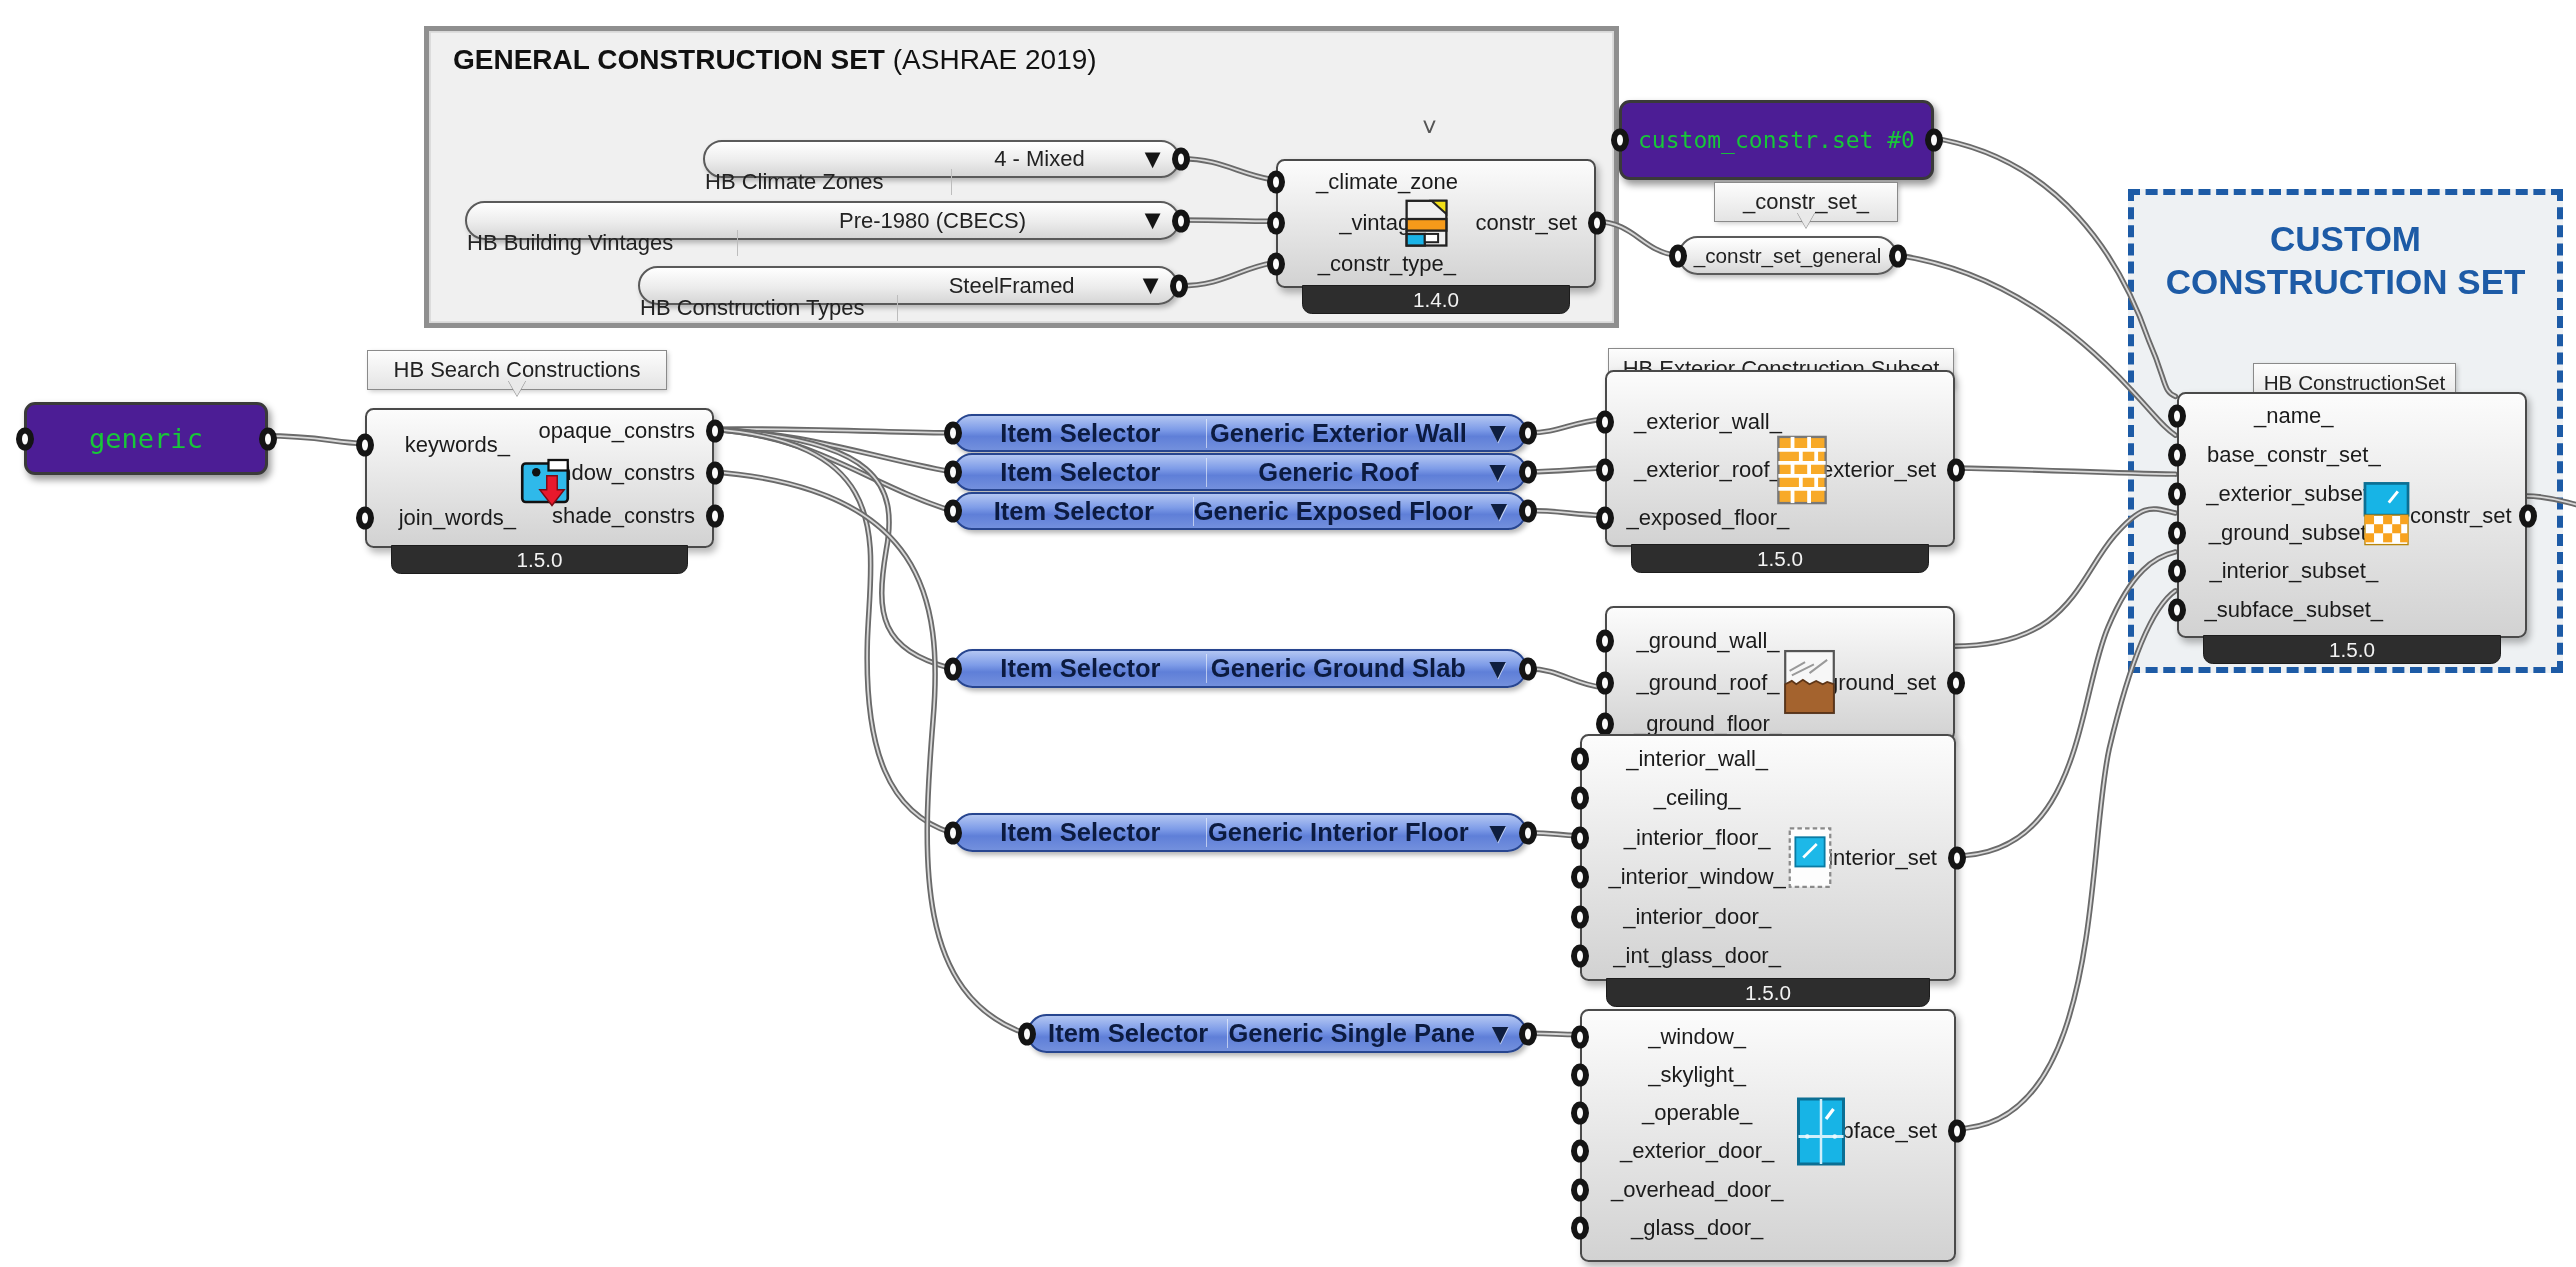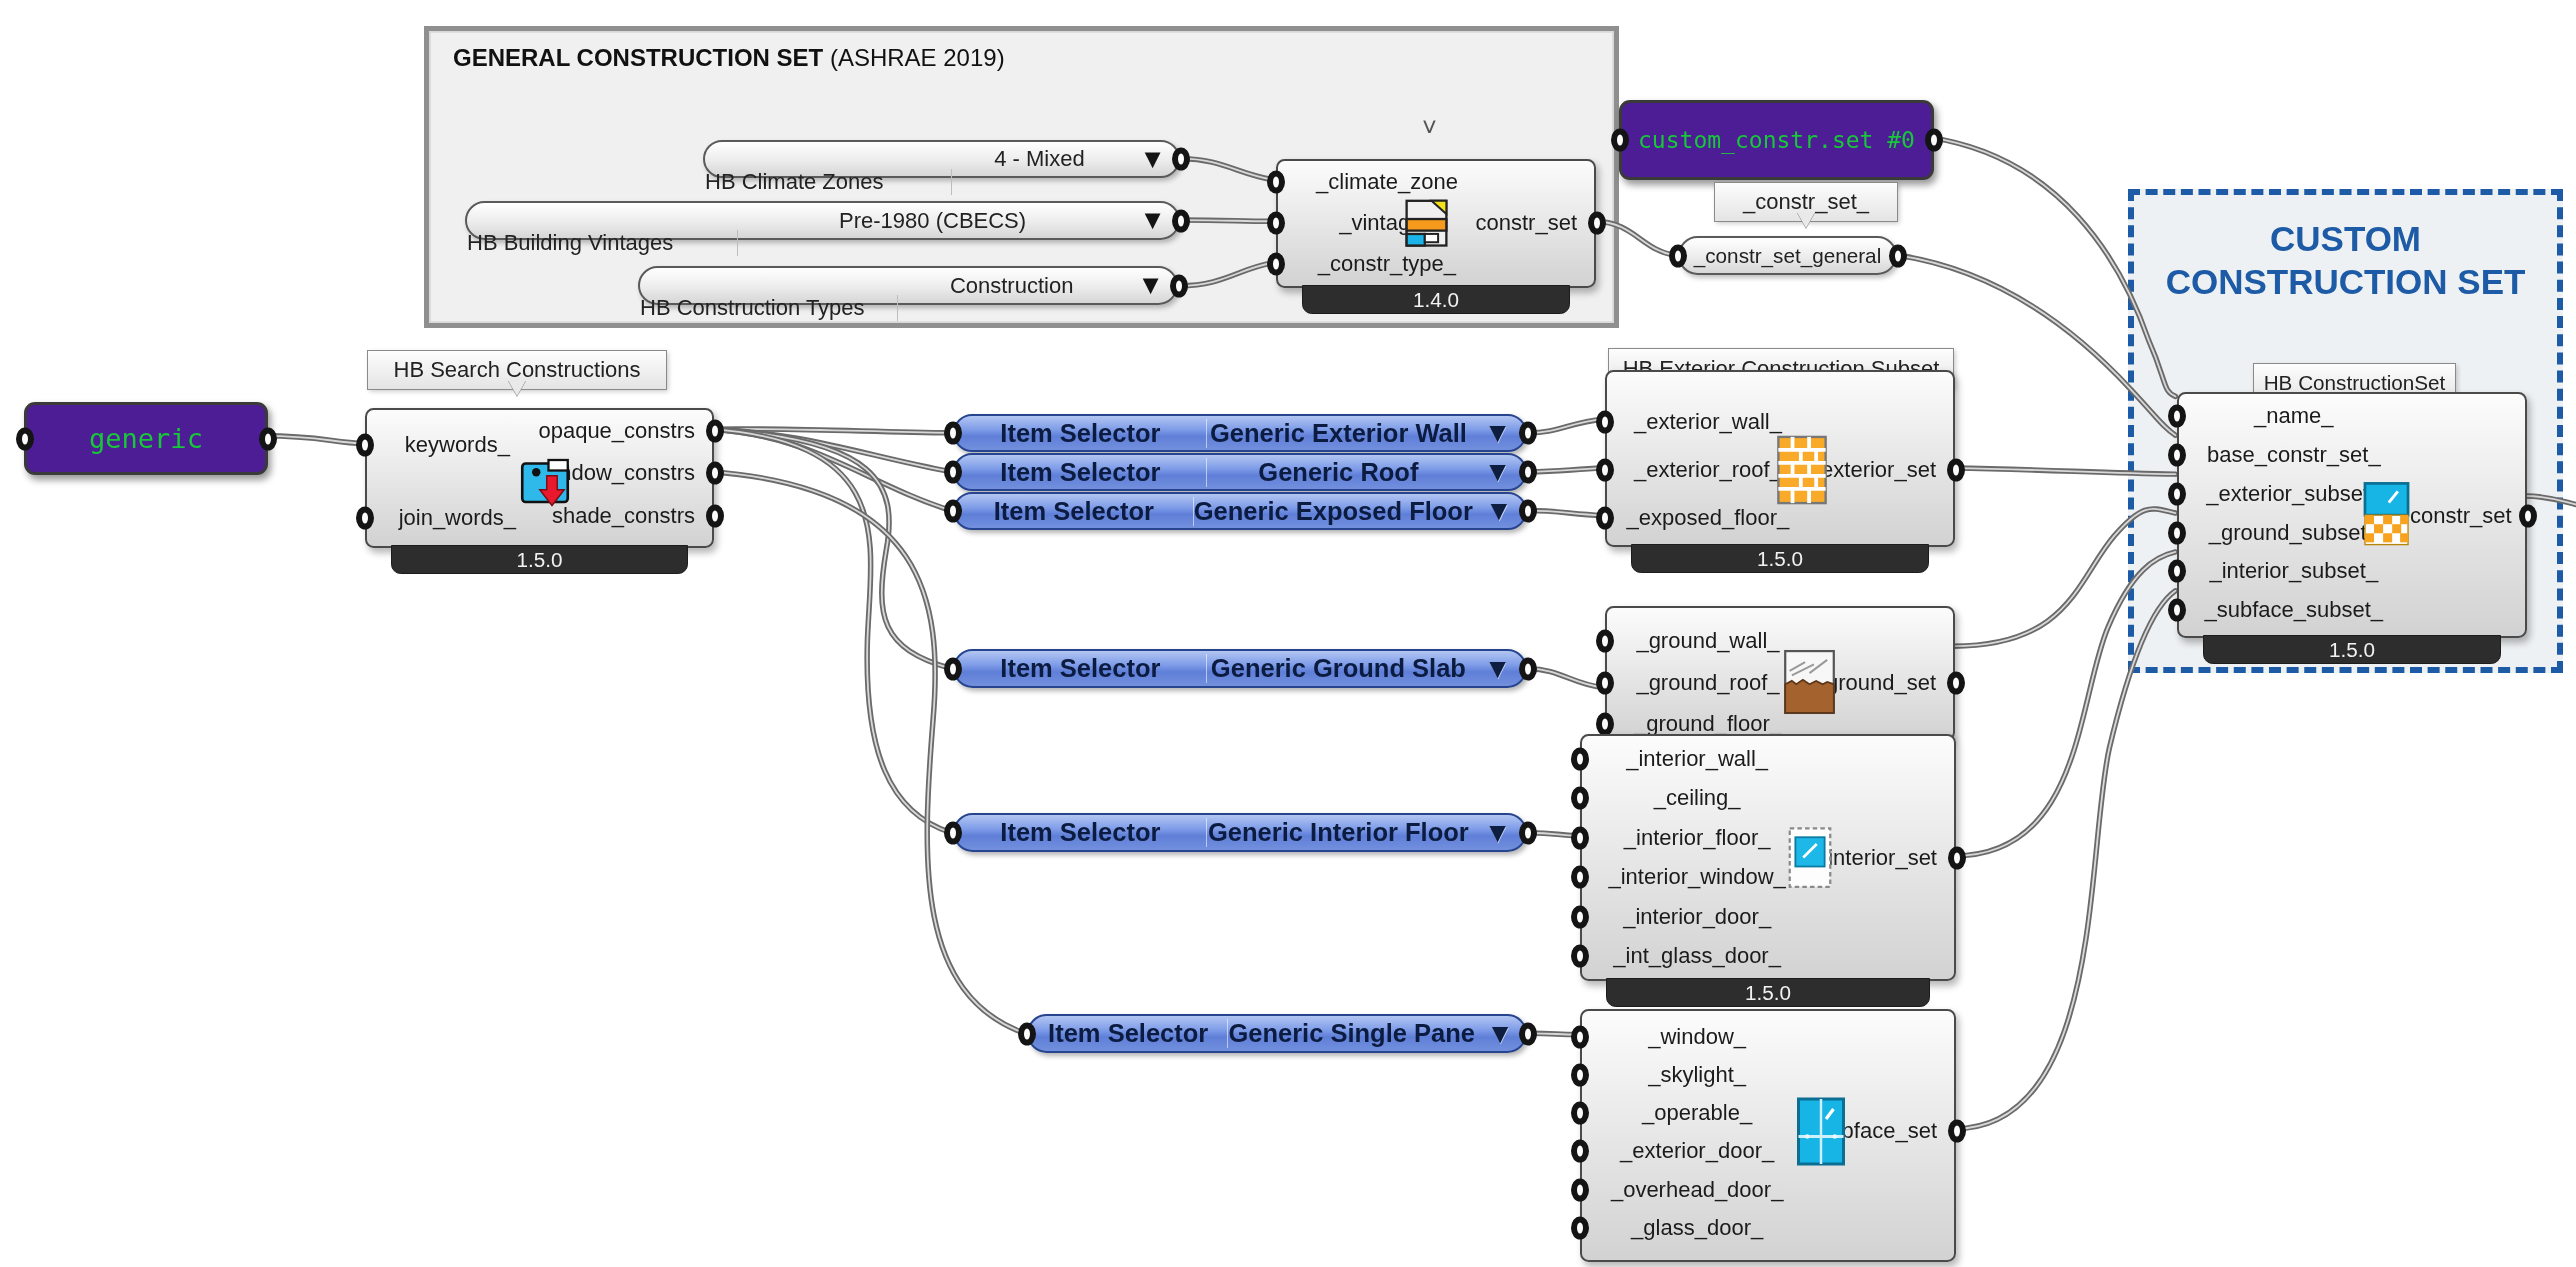--- a/index.html
+++ b/index.html
@@ -2,21 +2,21 @@
 <html style="font-size:9.7px"><head>
 <meta charset="utf-8">
 <style>
   html,body{margin:0;padding:0;background:#fff;}
   #canvas{position:relative;width:2576px;height:1268px;background:#ffffff;
           font-family:"Liberation Sans",sans-serif;overflow:hidden;}
   
   .group{position:absolute;background:#f0f0f0;box-sizing:border-box;z-index:0;}
   .g-general{border:5.5px solid #8f8f8f;box-shadow:inset 0 0 0 1.8px #d8d8d8;}
   .g-custom{border:6.7px dashed #1d5ba6;background:#eef1f3;}
-  .gtitle{position:absolute;font-size:24px;color:#111;white-space:nowrap;}
+  .gtitle{position:absolute;font-size:28px;color:#111;white-space:nowrap;}
   .ctitle{position:absolute;width:100%;text-align:center;font-size:35px;font-weight:bold;
           color:#1d5ba6;line-height:1.22;}
   
   #wires{position:absolute;left:0;top:0;z-index:1;}
   .wo{fill:none;stroke:#6a6a6a;stroke-width:9;stroke-linecap:round;}
   .wi{fill:none;stroke:#d8d8d8;stroke-width:3;stroke-linecap:round;}
   
   .comp{position:absolute;background:linear-gradient(180deg,#fcfcfc 0%,#e9e9e9 45%,#d2d2d2 100%);
         border:2.4px solid #4a4a4a;border-radius:8.5px;z-index:2;
         box-shadow:3px 4.3px 7.3px rgba(0,0,0,.28);}
@@ -154,21 +154,21 @@
 
   <div class="vl" style="left:465px;top:201px;width:715px;height:39px;">
     <span class="vname" style="width:38%;">HB Building Vintages</span>
     <span class="vval">Pre-1980 (CBECS)</span>
     <span class="vtri">▼</span>
     <span class="port pr" style="top:50%;"></span>
   </div>
 
   <div class="vl" style="left:638px;top:266px;width:540px;height:39px;">
     <span class="vname" style="width:48%;">HB Construction Types</span>
-    <span class="vval">Construction</span>
+    <span class="vval">SteelFramed</span>
     <span class="vtri">▼</span>
     <span class="port pr" style="top:50%;"></span>
   </div>
 
   <span class="caret" style="left:1422px;top:113px;">˅</span>
 
   <div class="comp" style="left:1276px;top:159px;width:316px;height:125px;">
     <span class="ilabel" style="top:20.7px;width:62%;">_climate_zone</span>
     <span class="ilabel" style="top:62px;width:62%;">_vintage_</span>
     <span class="ilabel" style="top:103px;width:62%;">_constr_type_</span>

